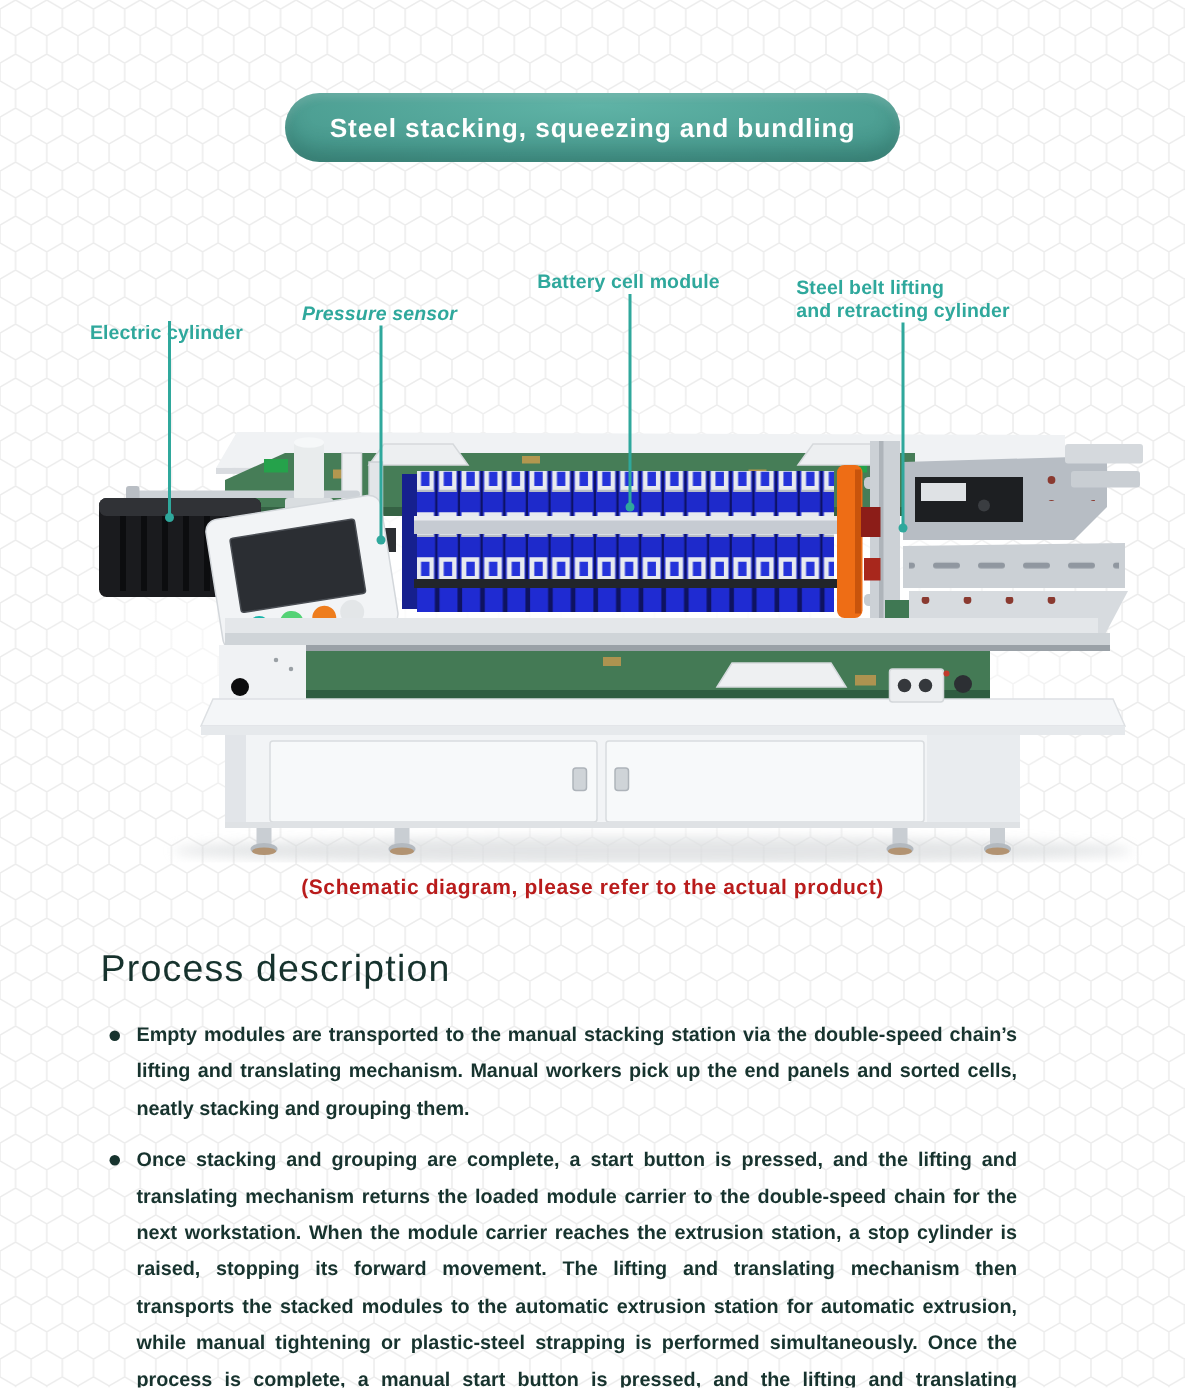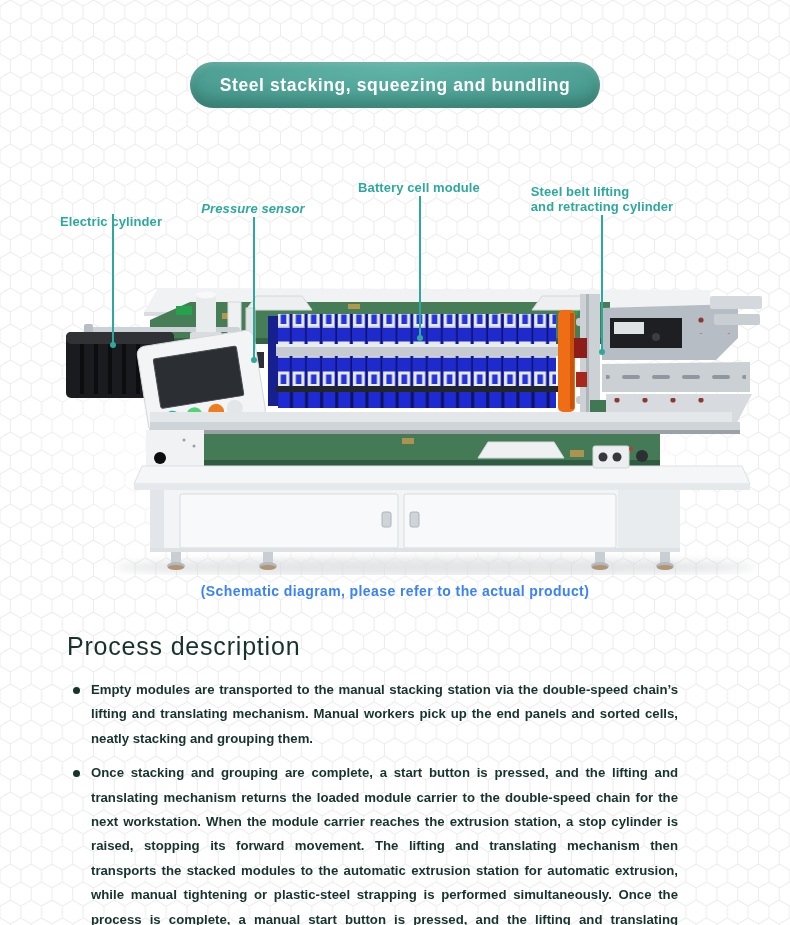--- a/index.html
+++ b/index.html
@@ -23,21 +23,21 @@
   .callout-label{
     position:absolute;transform:translateX(-50%);z-index:4;
     color:#2fa89c;font-size:13px;font-weight:700;line-height:14.5px;
     text-align:left;white-space:pre-line;letter-spacing:0.1px;
   }
   .callout-line{position:absolute;width:1.5px;background:#2fa89c;z-index:3;}
   .callout-dot{position:absolute;width:6px;height:6px;border-radius:50%;background:#2fa89c;transform:translate(-50%,-50%);z-index:4;}
   .machine{position:absolute;left:50px;top:280px;width:715px;height:295px;z-index:2;}
   .caption{
     position:absolute;left:0;top:583px;width:790px;text-align:center;z-index:2;
-    color:#3b82f6;font-size:14px;font-weight:700;letter-spacing:0.4px;
+    color:#b91c1c;font-size:14px;font-weight:700;letter-spacing:0.4px;
   }
   .process-heading{
     position:absolute;left:67px;top:632px;margin:0;z-index:2;
     color:#16322d;font-size:25px;font-weight:400;letter-spacing:0.8px;
   }
   .bullet-list{position:absolute;left:68px;top:678px;width:626px;margin:0;padding:0;list-style:none;z-index:2;}
   .bullet-list li{
     position:relative;padding-left:23px;margin:0 16px 10px 0;
     text-align:justify;color:#17332e;font-size:13.2px;line-height:24.4px;font-weight:600;
   }

